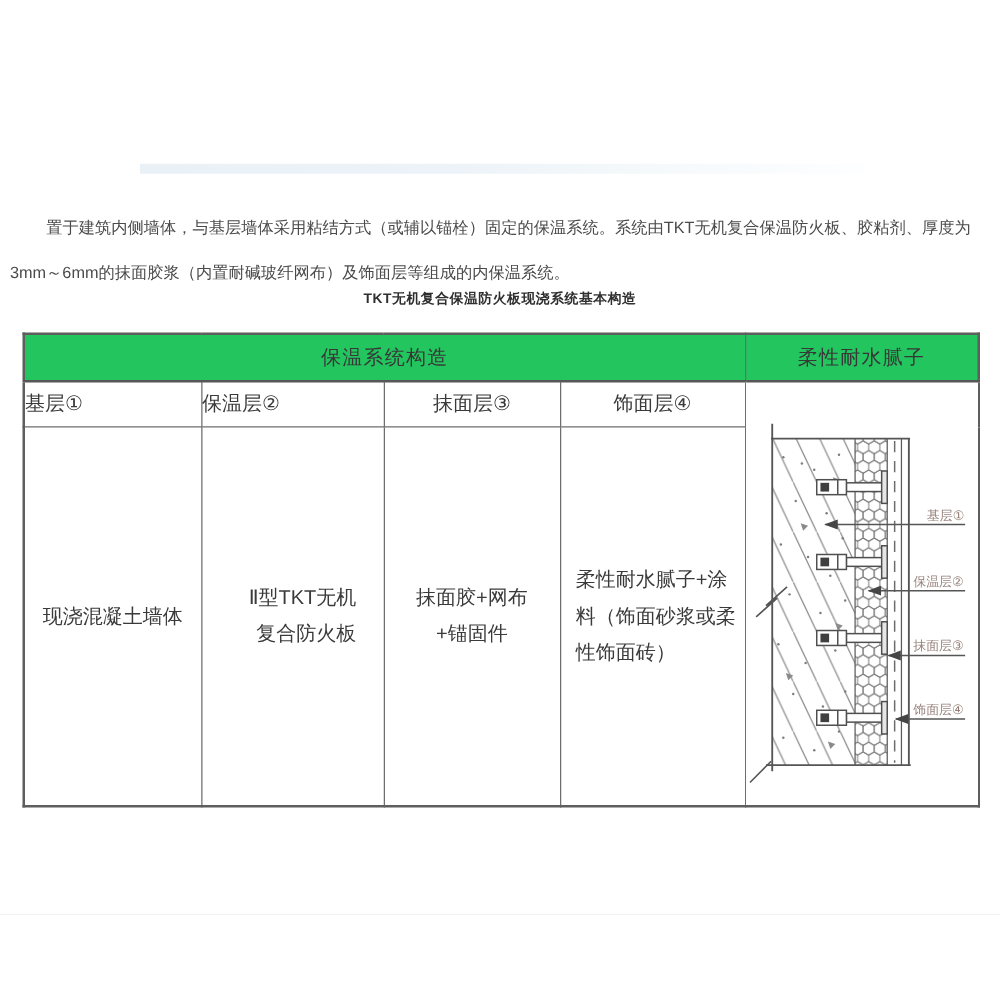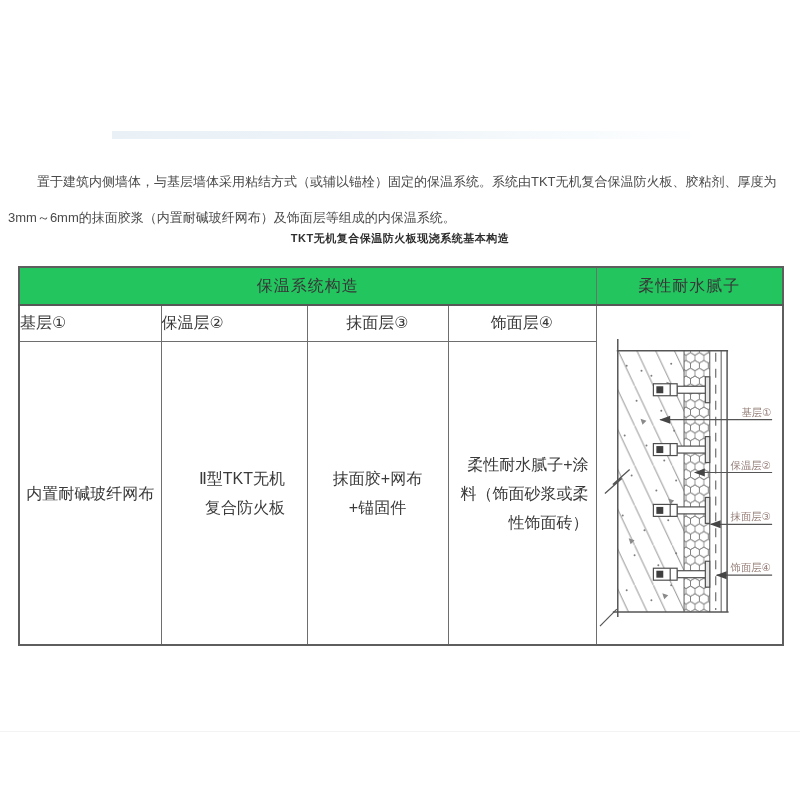--- a/index.html
+++ b/index.html
@@ -35,21 +35,21 @@
     background:#22c55e;height:36px;text-align:center;
     border-bottom:2px solid #575757;color:#373737;letter-spacing:1px;
   }
   tr.cols th{height:35px;background:#fff;}
   th.c1h{text-align:left;padding-left:14px;}
   th.c2h{text-align:left;padding-left:6px;}
   th.c3h,th.c4h{text-align:center;}
   tr.bodyrow td{height:302px;text-align:center;line-height:29px;}
   .wrap2{max-width:102px;margin:0 auto;text-align:right;}
   .wrap3{max-width:97px;margin:16px auto;text-align:center;}
-  .wrap4{max-width:128px;margin:0 0 0 12px;text-align:right;}
+  .wrap4{max-width:128px;margin:0 0 0 12px;text-align:left;}
   td.diagcell{vertical-align:top;padding:0;position:relative;background:#fff;}
   td.diagcell svg{display:block;}
   .bottom-divider{
     position:absolute;left:0;top:731px;width:800px;height:1px;background:#f3f3f3;
   }
 </style>
 </head>
 <body>
 
 <div class="band"></div>
@@ -186,21 +186,21 @@
           <text x="146" y="110">基层①</text>
           <text x="135" y="163">保温层②</text>
           <text x="135" y="215">抹面层③</text>
           <text x="135" y="266">饰面层④</text>
         </g>
       </svg>
     </td>
   </tr>
   <tr class="bodyrow">
     <td>
-      <div>内置耐碱玻纤网布</div>
+      <div>现浇混凝土墙体</div>
     </td>
     <td>
       <div class="wrap2">Ⅱ型TKT无机复合防火板</div>
     </td>
     <td>
       <div class="wrap3">抹面胶+网布+锚固件</div>
     </td>
     <td>
       <div class="wrap4">柔性耐水腻子+涂料（饰面砂浆或柔性饰面砖）</div>
     </td>

